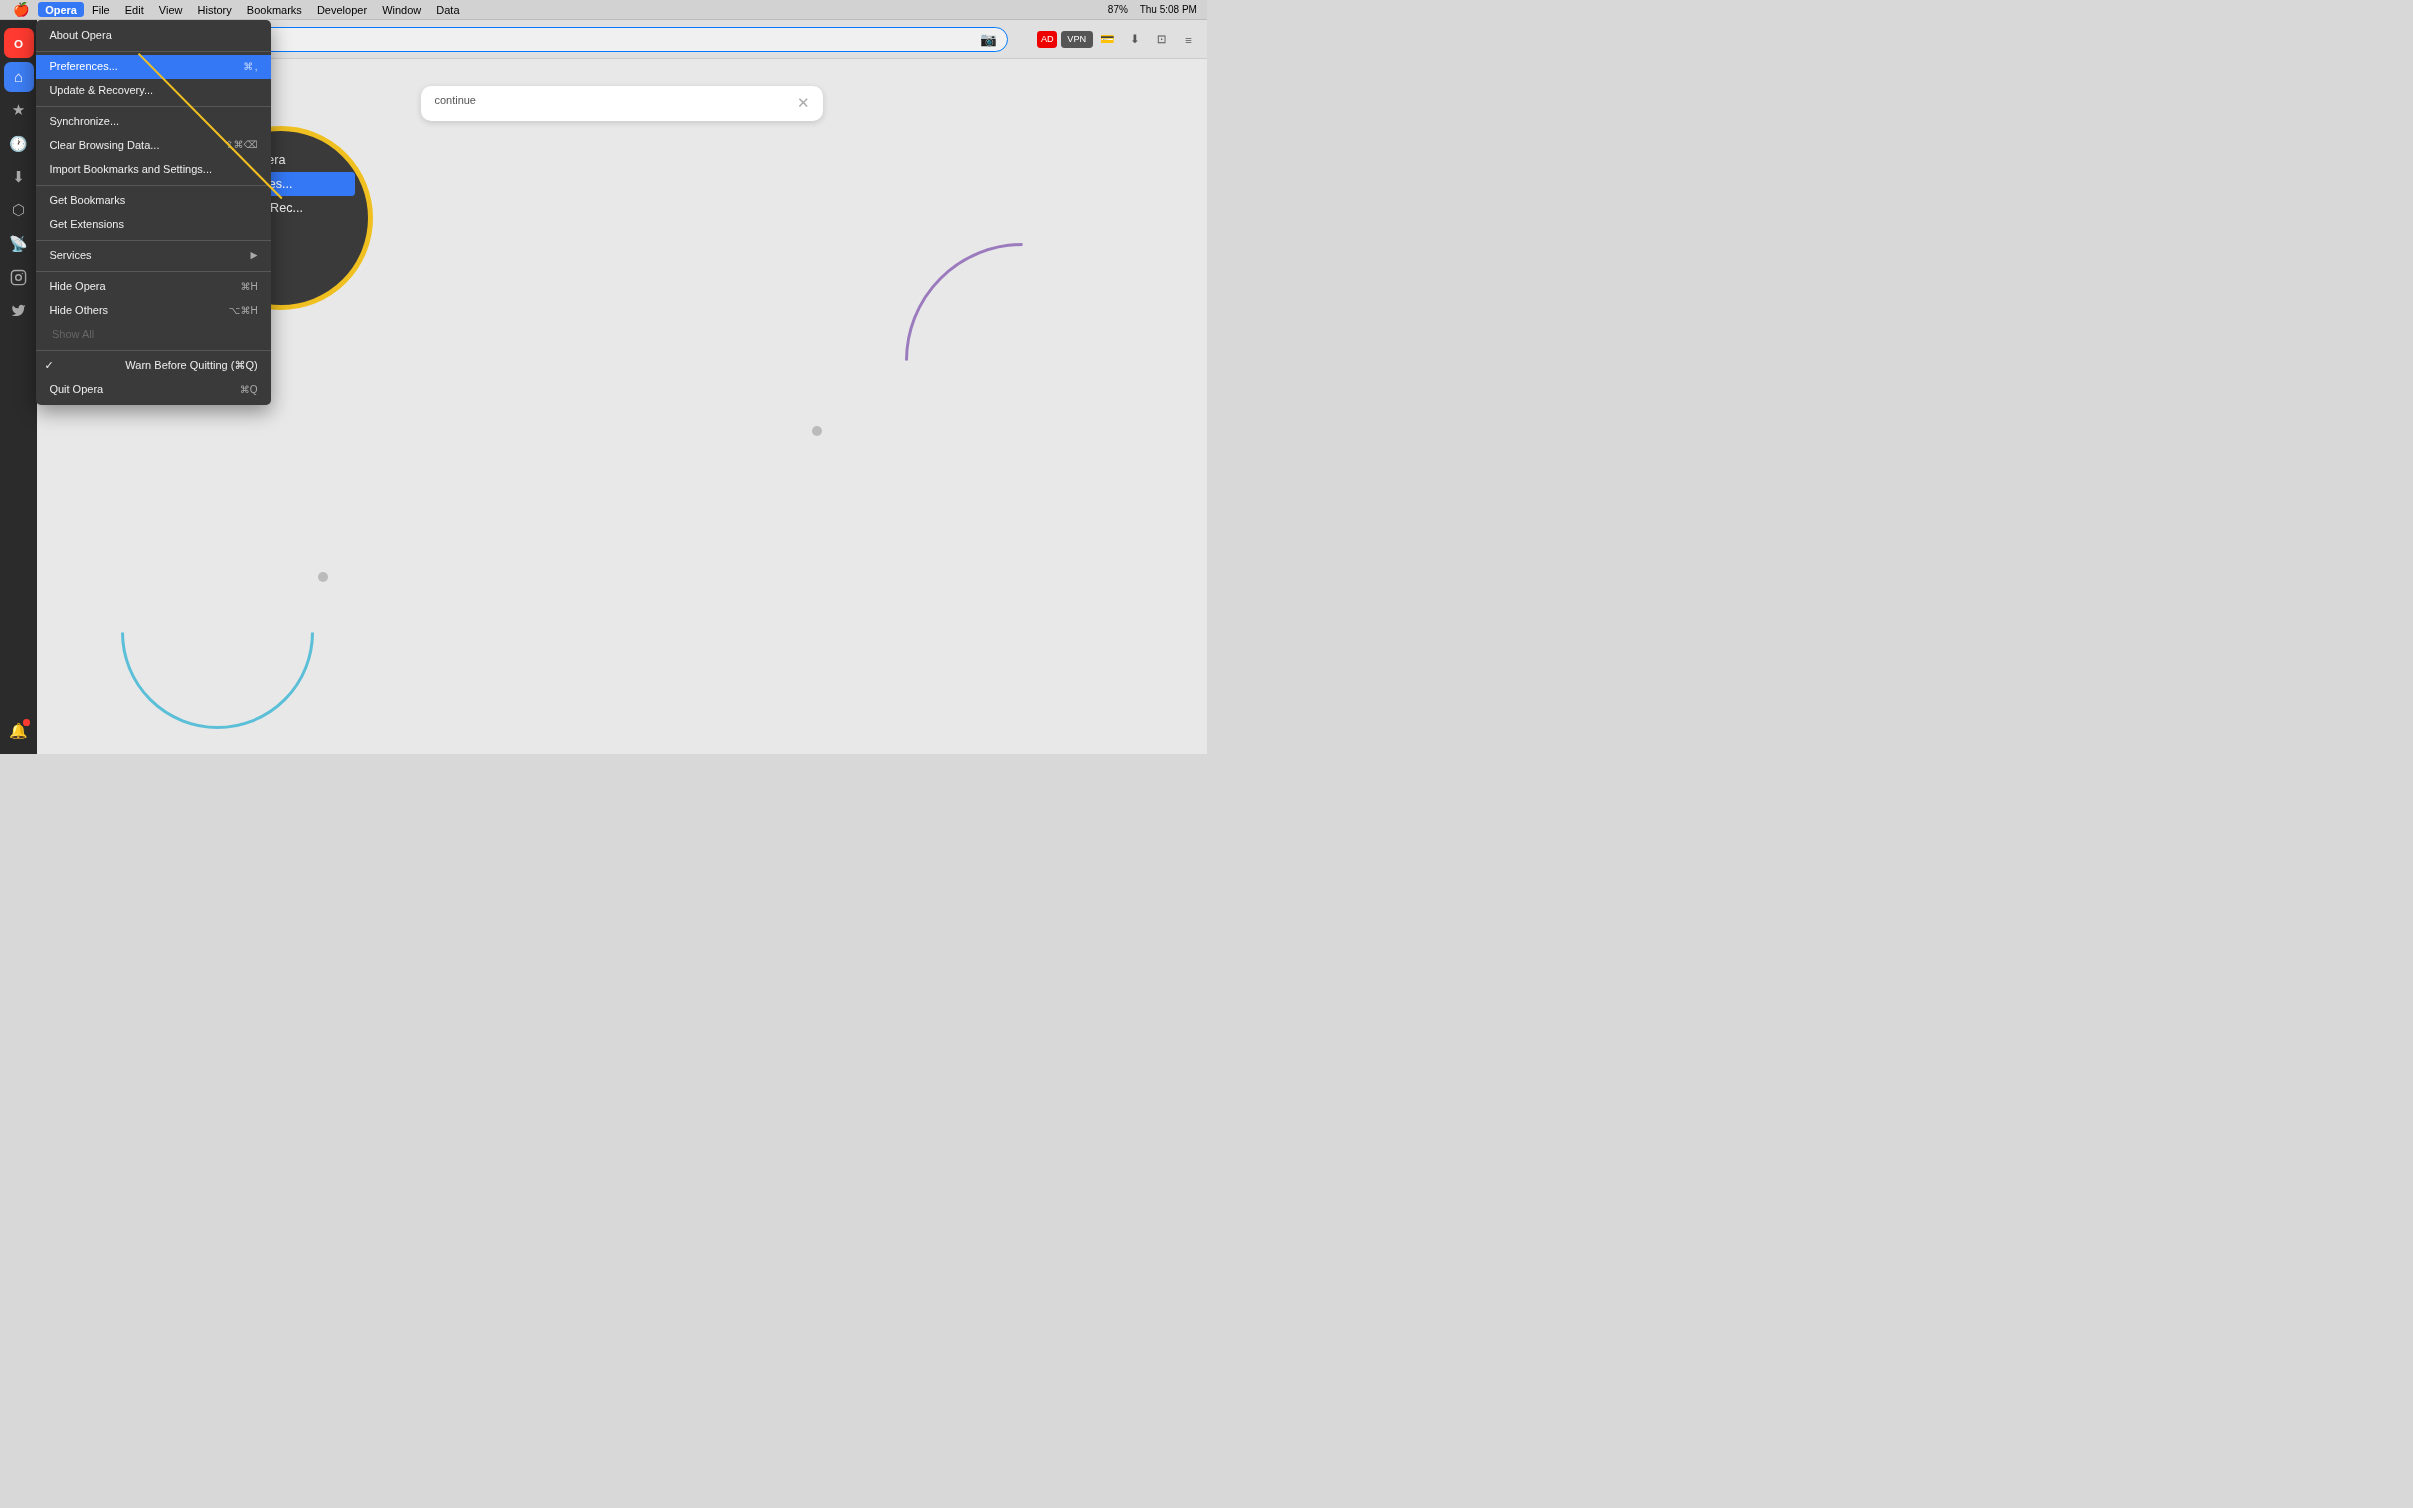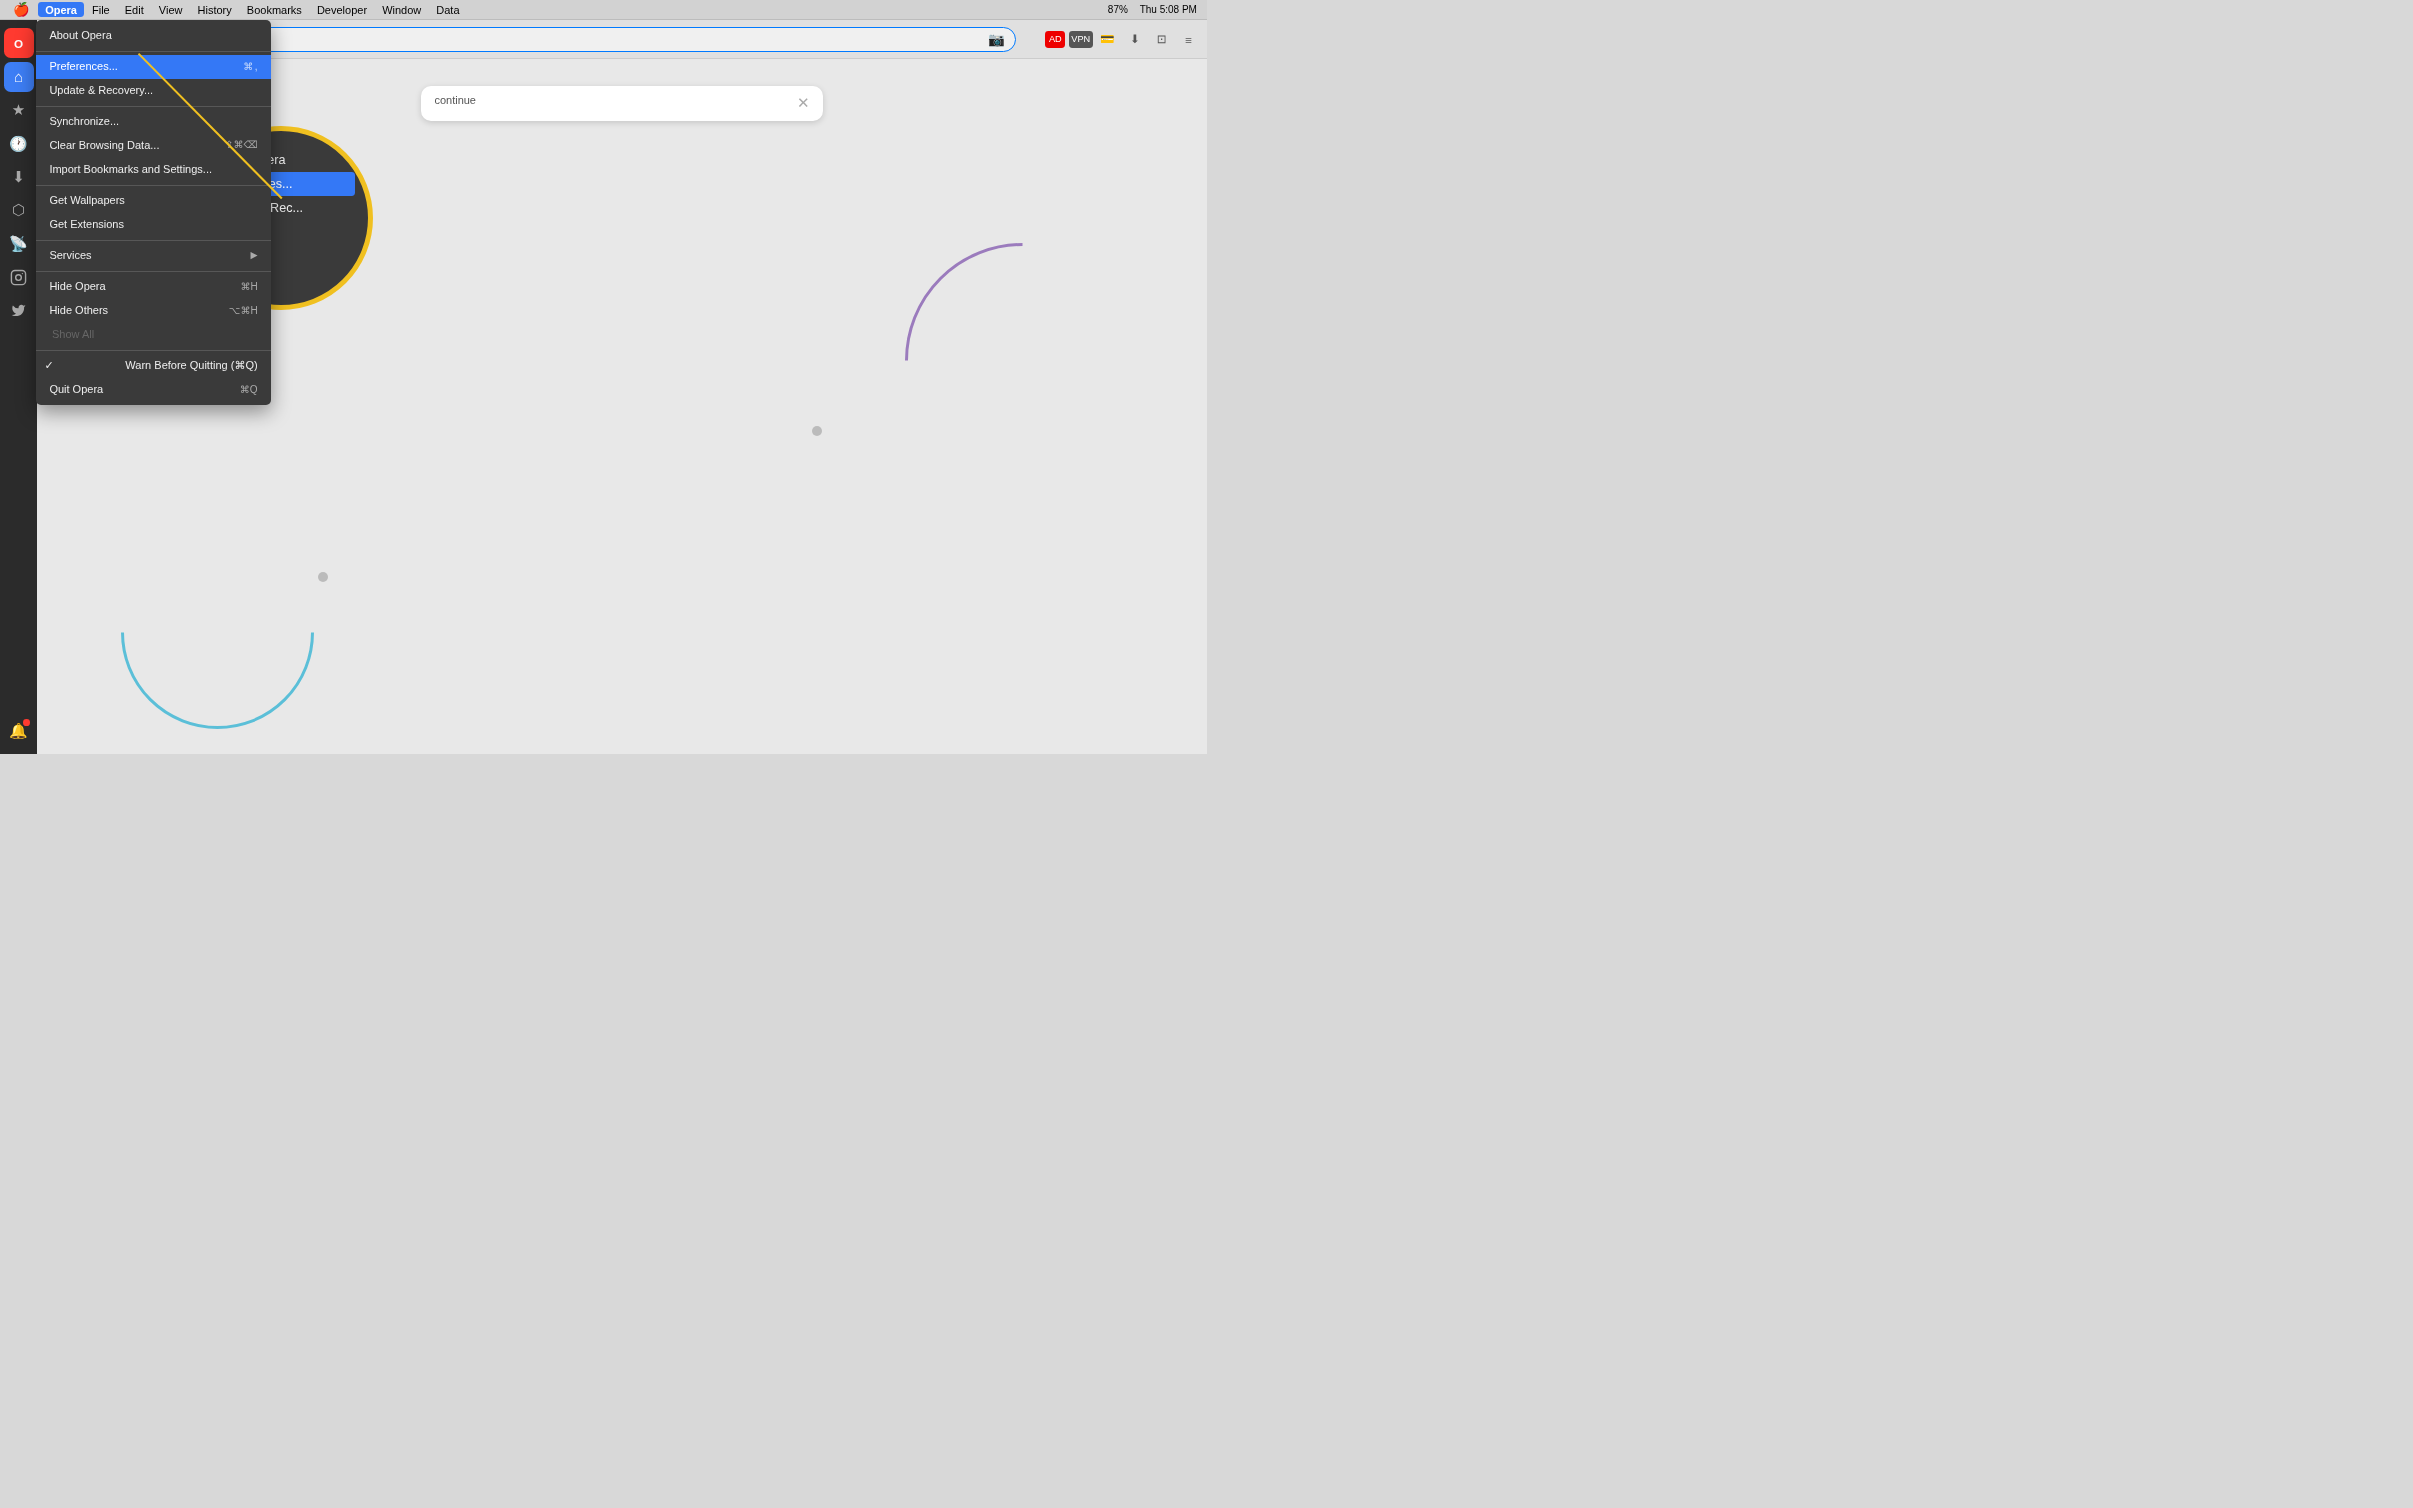--- a/index.html
+++ b/index.html
@@ -362,21 +362,21 @@
 
     <div class="toolbar">
       <div class="toolbar-btn">‹</div>
       <div class="toolbar-btn" style="color:#bbb;">›</div>
       <div class="address-bar">
         <input type="text" placeholder="Search or web address" style="">
         <span style="color:#777;font-size:13.4px;">📷</span>
       </div>
       <div class="toolbar-right">
         <div class="toolbar-btn" style="background:#e00;color:white;border-radius:3.4px;font-size:9.2px;width:20px;height:17px;margin-left:24px;">AD</div>
-        <div class="toolbar-btn" style="background:#555;color:white;border-radius:3.4px;font-size:9.2px;width:24px;height:17px;">VPN</div>
+        <div class="toolbar-btn" style="background:#555;color:white;border-radius:3.4px;font-size:9.2px;width:32px;height:17px;">VPN</div>
         <div class="toolbar-btn">💳</div>
         <div class="toolbar-btn">⬇</div>
         <div class="toolbar-btn">⊡</div>
         <div class="toolbar-btn">≡</div>
       </div>
     </div>
 
     <div class="page-content">
 
 
@@ -417,21 +417,21 @@
   </div>
   <div class="menu-item">
     <span>Clear Browsing Data...</span>
     <span class="menu-shortcut">⇧⌘⌫</span>
   </div>
   <div class="menu-item">
     <span>Import Bookmarks and Settings...</span>
   </div>
   <div class="menu-separator"></div>
   <div class="menu-item">
-    <span>Get Wallpapers</span>
+    <span>Get Bookmarks</span>
   </div>
   <div class="menu-item">
     <span>Get Extensions</span>
   </div>
   <div class="menu-separator"></div>
   <div class="menu-item">
     <span>Services</span>
     <span class="submenu-arrow">▶</span>
   </div>
   <div class="menu-separator"></div>

